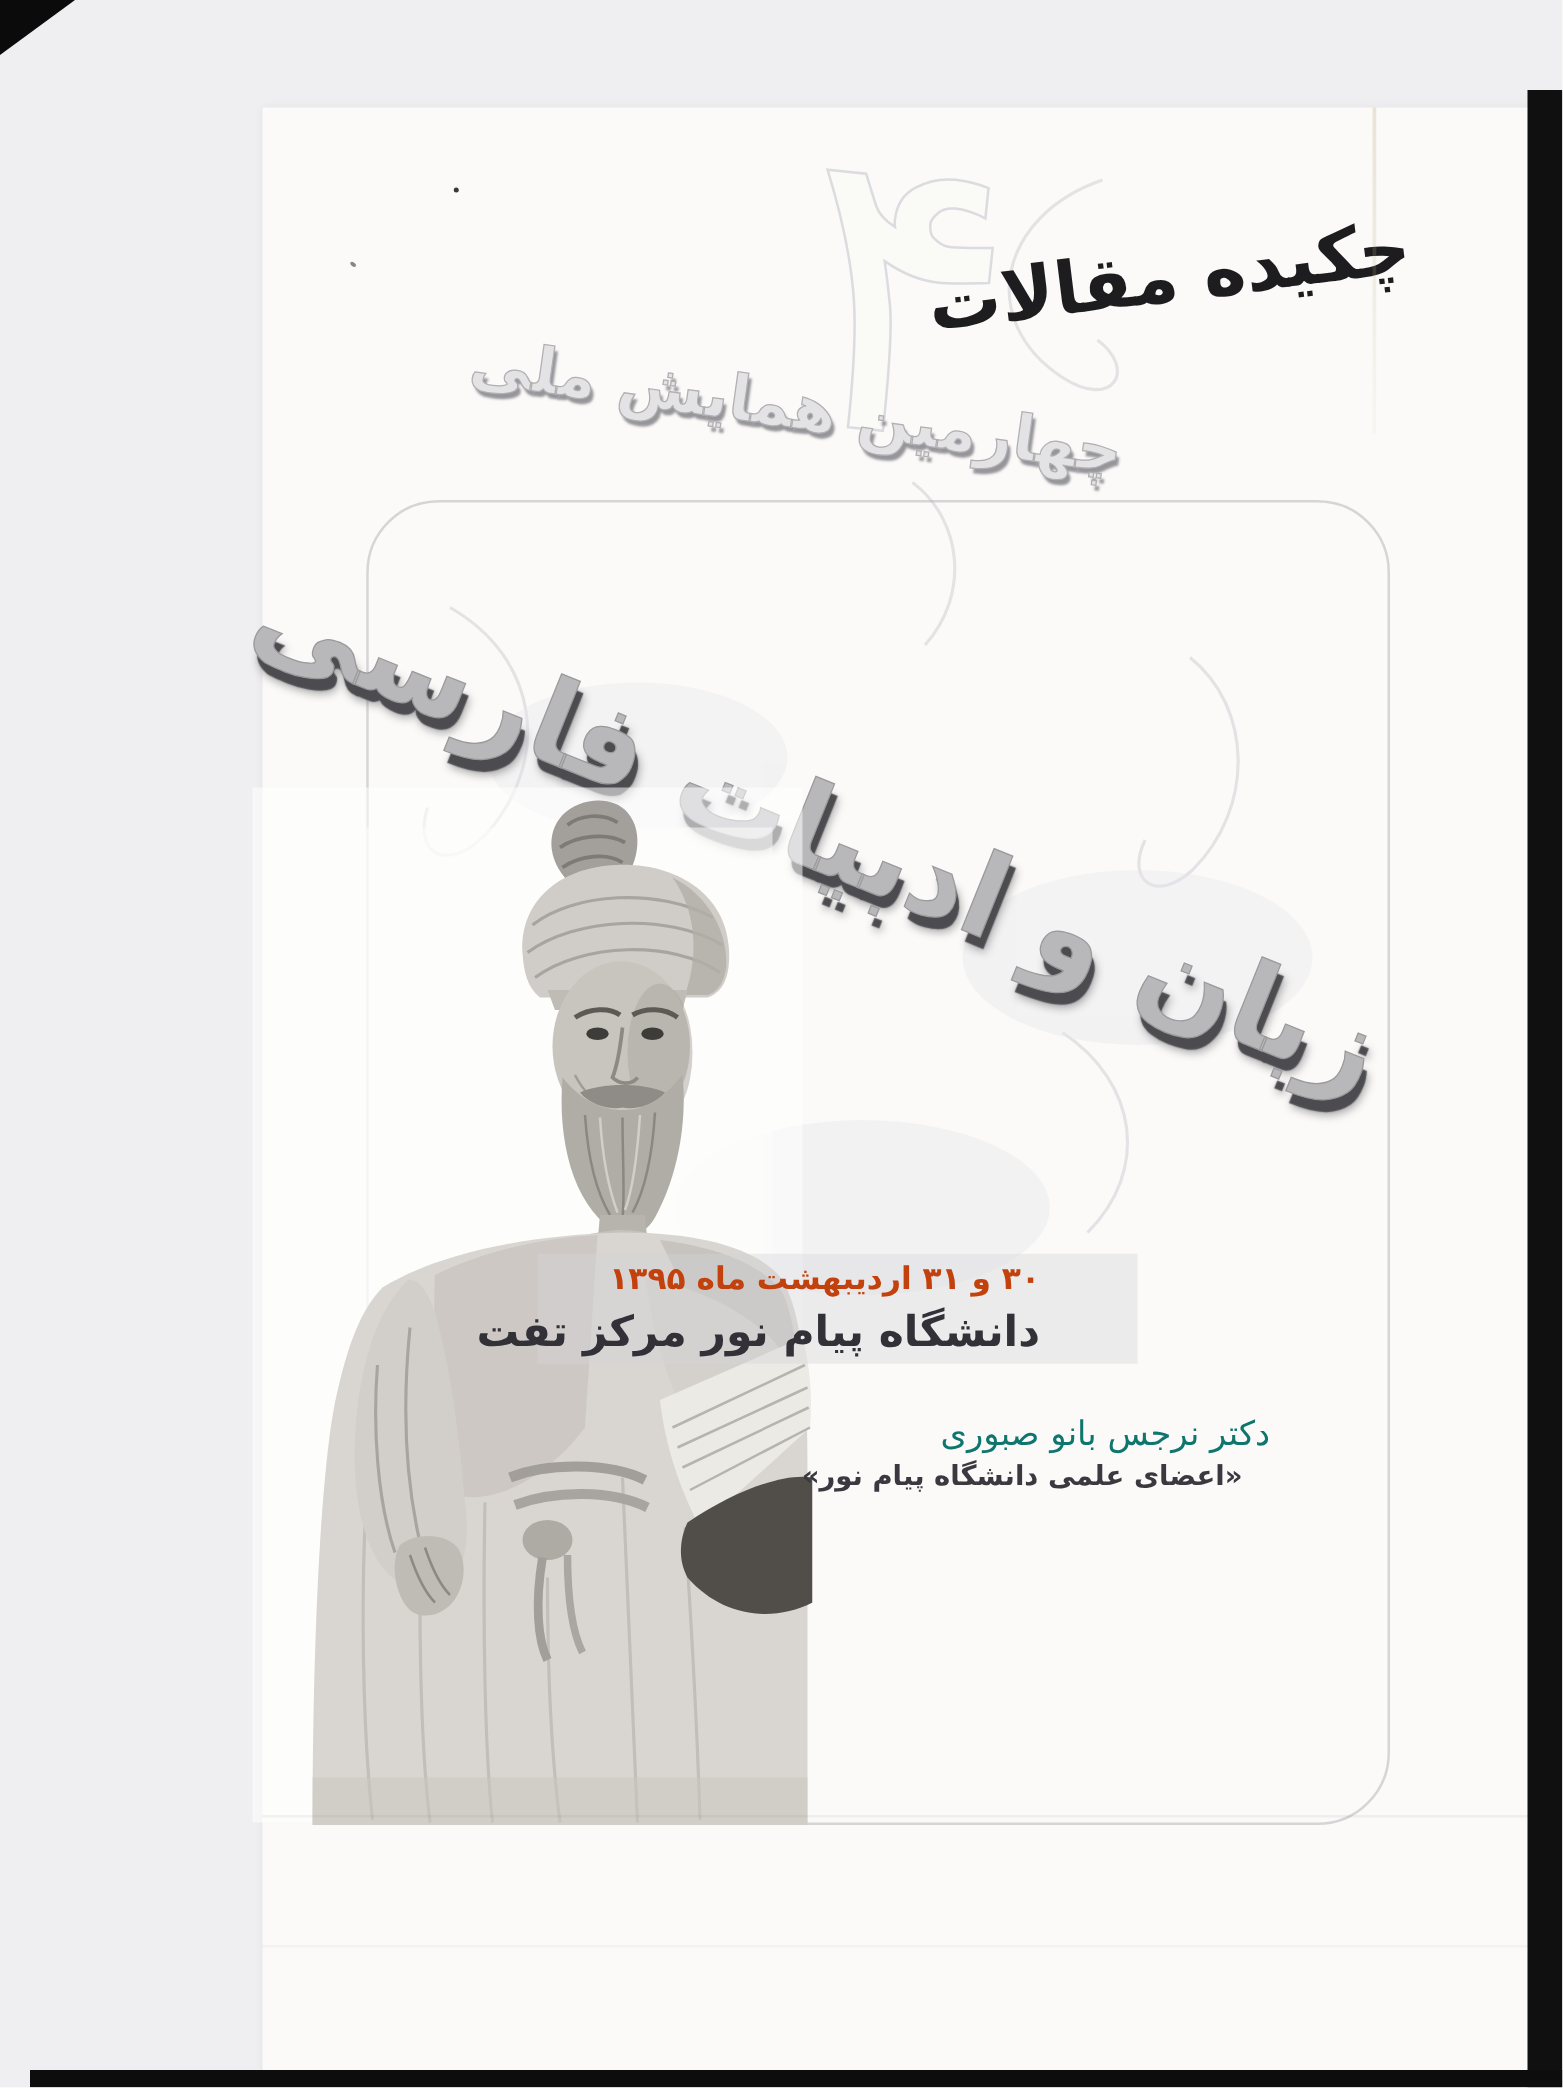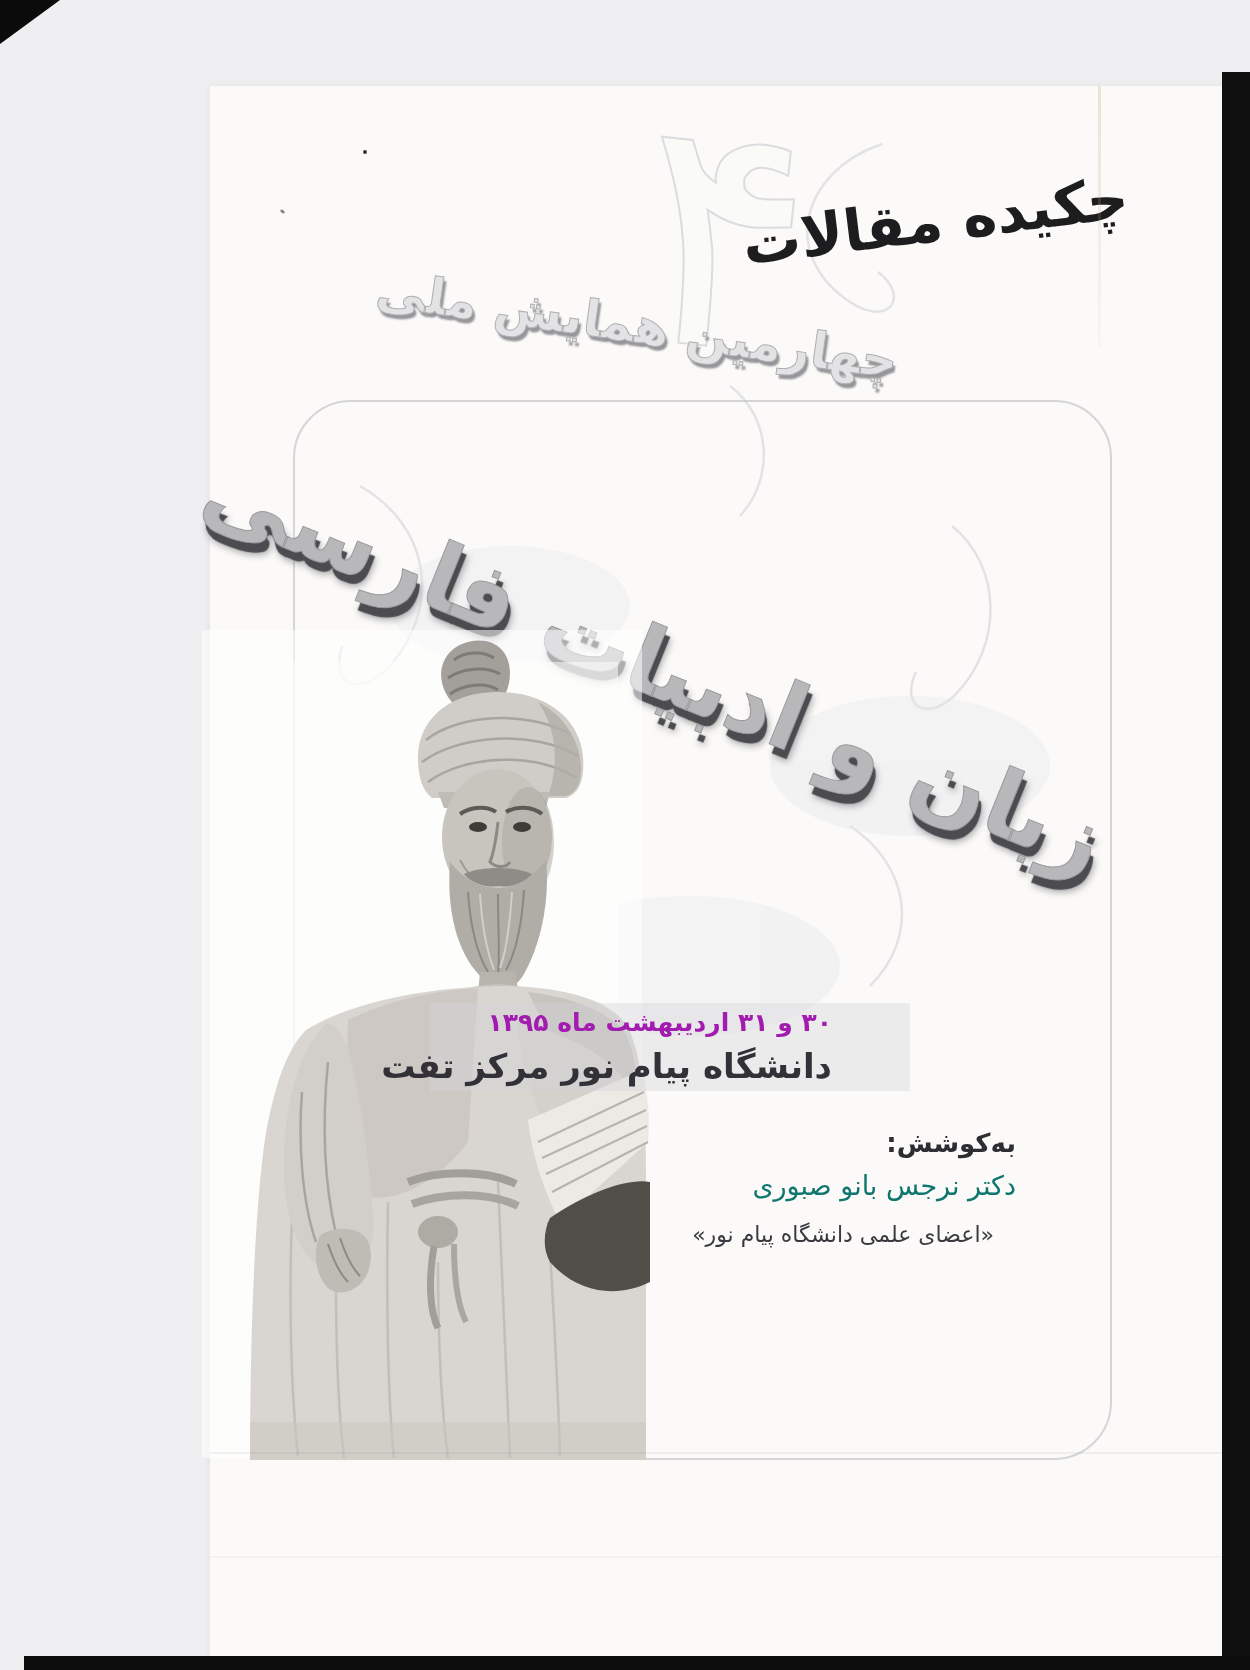--- a/index.html
+++ b/index.html
@@ -70,35 +70,35 @@
     text-shadow:6px 8px 1px #4c4b50, 8px 10px 7px rgba(76,75,80,0.45);
     transform:rotate(22deg);
   }
   .statue{position:absolute; left:-12px; top:536px; z-index:5;}
   
   .date-band{position:absolute; left:220px; top:917px; width:480px; height:88px;
     background:rgba(213,212,218,0.40); z-index:6;}
   .date-line{
     position:absolute; right:392px; top:922px; z-index:7;
     direction:rtl; white-space:nowrap;
-    font-size:25px; font-weight:700; color:#a21caf;
+    font-size:25px; font-weight:700; color:#c2410c;
   }
   .venue-line{
     position:absolute; right:392px; top:960px; z-index:7;
     direction:rtl; white-space:nowrap;
     font-size:34px; font-weight:700; color:#323138;
   }
   
   .editors{
     position:absolute; right:208px; top:1042px; z-index:7;
     direction:rtl; text-align:right;
   }
   .editors .heading{font-size:26px; font-weight:700; color:#2e2d33; margin-bottom:8px;}
   .editors .name{font-size:27px; font-weight:400; color:#0f766e; line-height:39px; white-space:nowrap;}
-  .editors .affil{font-size:22px; font-weight:400; color:#3a3940; margin-top:17px;
+  .editors .affil{font-size:22px; font-weight:700; color:#3a3940; margin-top:2px;
     transform:translateX(-22px); white-space:nowrap;text-align:center;}
 </style>
 </head>
 <body>
 
 <div class="canvas">
 
   <div class="paper">
 
     <svg class="bg-sketch" width="1014" height="1574" viewBox="0 0 1014 1574">
@@ -194,21 +194,20 @@
         <path d="M 236,624 C 230,660 232,690 240,706" stroke="#a29e99" stroke-width="7" fill="none"></path>
         <path d="M 256,622 C 256,656 260,684 268,700" stroke="#aaa6a1" stroke-width="6" fill="none"></path>
       </g>
     </svg>
 
     <div class="date-band"></div>
     <div class="date-line">۳۰ و ۳۱ اردیبهشت ماه ۱۳۹۵</div>
     <div class="venue-line">دانشگاه پیام نور مرکز تفت</div>
 
     <div class="editors">
-      <div class="heading">به‌کوشش:</div>
       <div class="name">دکتر نرجس بانو صبوری</div>
       <div class="affil">«اعضای علمی دانشگاه پیام نور»</div>
     </div>
 
     <div class="crease-v"></div>
     <div class="crease-h1"></div>
     <div class="crease-h2"></div>
     <div class="speck s1"></div>
     <div class="speck s2"></div>
   </div>

